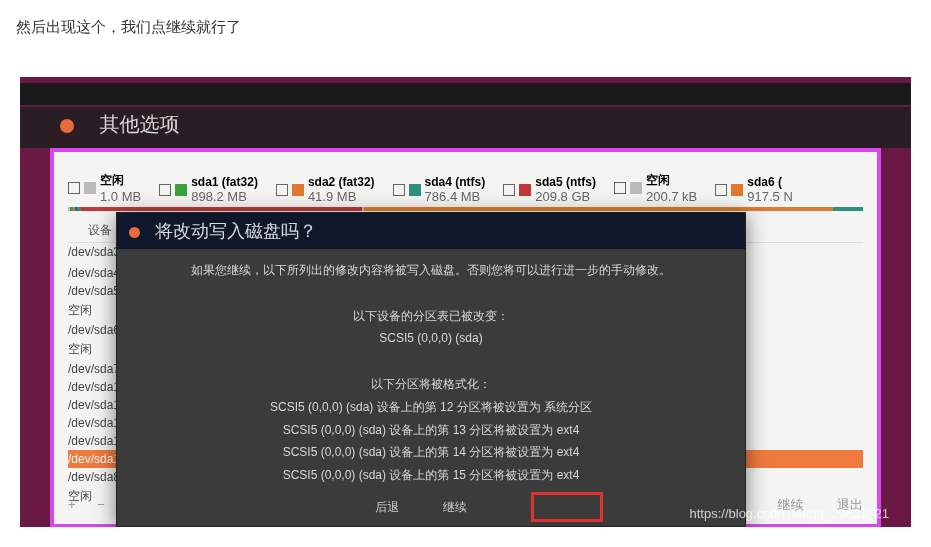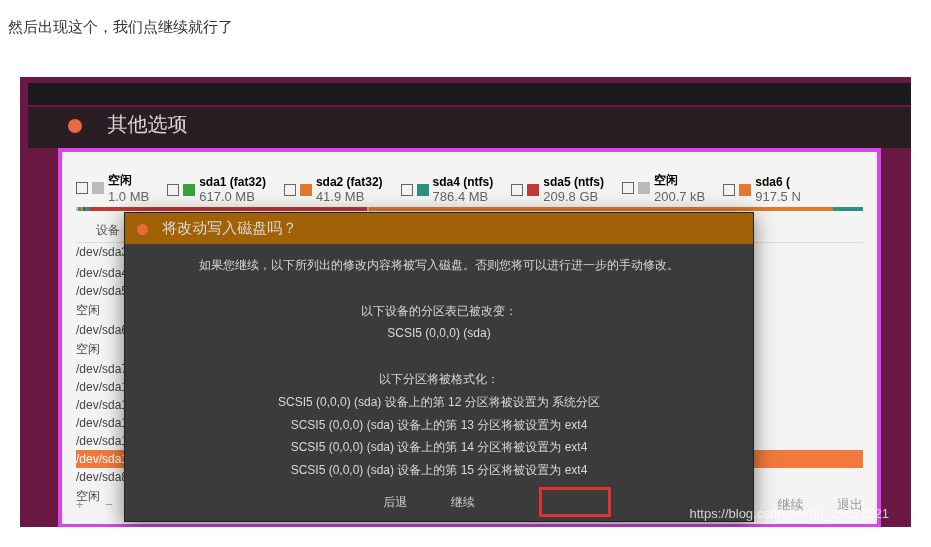--- a/index.html
+++ b/index.html
@@ -1,18 +1,18 @@
 <!DOCTYPE html>
 <html><head>
 <meta charset="utf-8">
 <style>
   * { margin: 0; padding: 0; box-sizing: border-box; }
   body { font-family: "Microsoft YaHei", Arial, sans-serif; font-size: 13px; background: #fff; }
-  .article-text { padding: 18px 8px 40px; color: #333; font-size: 15px; }
-  .screenshot-frame { background: #6a1844; padding: 6px 0 0 8px; margin: 0 20px; position: relative; width: 891px; height: 450px; overflow: hidden; }
+  .article-text { padding: 18px 16px 40px; color: #333; font-size: 15px; }
+  .screenshot-frame { background: #6a1844; padding: 6px 0 0 0; margin: 0 20px; position: relative; width: 891px; height: 450px; overflow: hidden; }
   .menu-bar { height: 22px; background: #1a1a1a; margin-bottom: 2px; }
   .installer-area { background: #6a1844; padding: 0 0 0 0; position: relative; height: 100%; }
   .window-title-bar { background: rgba(30,30,30,.85); color: #d9d9d9; font-size: 20px; padding: 4px 20px 10px 40px; }
   .window-title-bar .close-dot { display:inline-block; width:14px; height:14px; border-radius:50%; background:#e86a3d; margin-right:20px; vertical-align:middle; }
   .partition-panel { background: #f4f4f2; margin: 0 30px 0 30px; border: 4px solid #d946ef; padding: 14px 14px 0 14px; min-height: 380px; position: relative; }
   .disk-bar { display:flex; align-items:flex-end; gap: 18px; margin:6px 0 2px 0; flex-wrap:nowrap; }
   .part-entry { display:flex; align-items:center; gap:4px; white-space:nowrap; font-size:12px; }
   .chk { width:12px; height:12px; border:1px solid #666; display:inline-block; }
   .swatch { width:12px; height:12px; display:inline-block; }
   .sw-gray { background:#bbb; }
@@ -40,21 +40,21 @@
   .dev-row span:nth-child(2){ width:44px; }
   .dev-row span:nth-child(3){ width:44px; }
   .dev-row span:nth-child(4){ width:56px; }
   .dev-row span:nth-child(5){ width:60px; text-align:left; }
   .dev-row span:nth-child(6){ width:60px; }
   .bottom-controls { position:absolute; bottom:10px; left:14px; right:14px; display:flex; justify-content:space-between; color:#999; font-size:13px; }
   .bottom-controls .left-btns span { margin-right:18px; }
   .bottom-controls .right-btns span { margin-left:30px; }
   
   .confirm-dialog { position:absolute; top:60px; left:62px; width:630px; background:#3b3b3b; color:#d8d8d8; font-size:12px; border:1px solid #222; box-shadow:0 4px 20px rgba(0,0,0,.5); }
-  .confirm-title { background:#a16207; padding:6px 12px; font-size:15px; }
+  .confirm-title { background:#0f172a; padding:6px 12px; font-size:18px; }
   .confirm-title .close-dot { display:inline-block; width:11px; height:11px; border-radius:50%; background:#e86a3d; margin-right:10px; vertical-align:middle; }
   .confirm-body { padding:10px 16px 6px 16px; line-height:1.9;text-align:center; }
   .confirm-buttons { text-align:center; padding:6px 60px 10px 0; }
   .confirm-buttons span { display:inline-block; margin-left:40px; color:#ccc; }
   .red-highlight { position:absolute; border:3px solid #e03030; width:72px; height:30px; right:142px; bottom:4px; pointer-events:none; }
   .watermark { position:absolute; right:22px; bottom:6px; color:rgba(255,255,255,.75); font-size:13px; }
 </style>
 </head>
 <body>
 
@@ -72,21 +72,21 @@
 
       <div class="disk-bar" id="disk-bar">
           <div class="part-entry">
             <span class="chk"></span>
     <span class="swatch sw-gray"></span>
     <span class="part-txt"><span class="lbl">空闲</span><span class="sz">1.0 MB</span></span>
           </div>
           <div class="part-entry">
             <span class="chk"></span>
     <span class="swatch sw-green"></span>
-    <span class="part-txt"><span class="lbl">sda1 (fat32)</span><span class="sz">617.0 MB</span></span>
+    <span class="part-txt"><span class="lbl">sda1 (fat32)</span><span class="sz">898.2 MB</span></span>
           </div>
           <div class="part-entry">
             <span class="chk"></span>
     <span class="swatch sw-orange"></span>
     <span class="part-txt"><span class="lbl">sda2 (fat32)</span><span class="sz">41.9 MB</span></span>
           </div>
           <div class="part-entry">
             <span class="chk"></span>
     <span class="swatch sw-teal"></span>
     <span class="part-txt"><span class="lbl">sda4 (ntfs)</span><span class="sz">786.4 MB</span></span>

